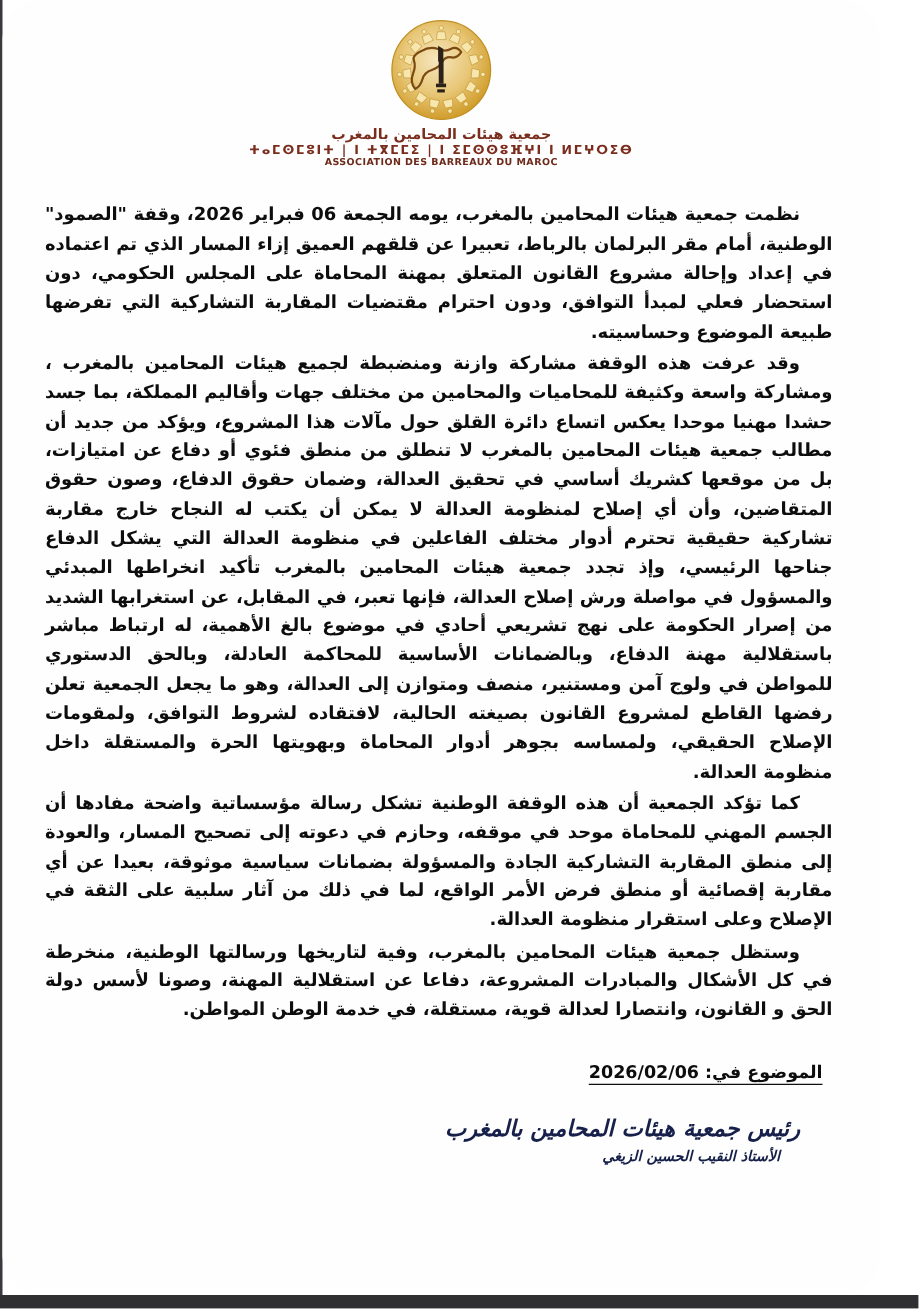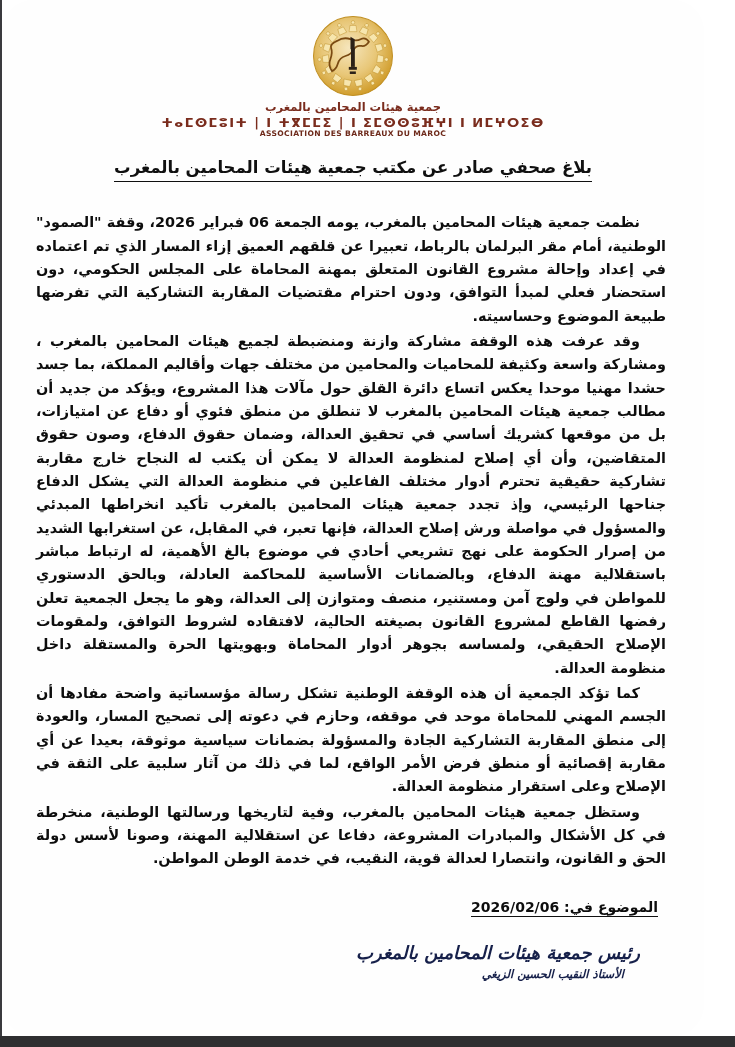--- a/index.html
+++ b/index.html
@@ -59,21 +59,21 @@
     line-height: 1.18;
     color: #7b2d1e;
   }
   .org-ar {
     font-size: 11.5px;
     font-weight: bold;
     letter-spacing: .2px;
     color: #7a2c1d;
   }
   .org-tif {
-    font-size: 13px;
+    font-size: 10px;
     font-weight: bold;
     letter-spacing: 1.4px;
     color: #7a2c1d;
     direction: ltr;
   }
   .org-fr {
     font-size: 7.6px;
     font-weight: bold;
     letter-spacing: .35px;
     color: #6e2a1b;
@@ -208,28 +208,27 @@
       </div>
 
       <div class="org-names">
         <div class="org-ar">جمعية هيئات المحامين بالمغرب</div>
         <div class="org-tif">ⵜⴰⵎⵙⵎⵓⵏⵜ | ⵏ ⵜⴳⵎⵎⵉ | ⵏ ⵉⵎⵙⵙⵓⴼⵖⵏ ⵏ ⵍⵎⵖⵔⵉⴱ</div>
         <div class="org-fr">ASSOCIATION DES BARREAUX DU MAROC</div>
       </div>
     </div>
 
     <div class="title-block">
-      <div><span class="title-line">بلاغ صحفي صادر عن مكتب جمعية هيئات المحامين بالمغرب</span></div>
     </div>
 
     <div class="body-text">
       <p>نظمت جمعية هيئات المحامين بالمغرب، يومه الجمعة 06 فبراير 2026، وقفة "الصمود" الوطنية، أمام مقر البرلمان بالرباط، تعبيرا عن قلقهم العميق إزاء المسار الذي تم اعتماده في إعداد وإحالة مشروع القانون المتعلق بمهنة المحاماة على المجلس الحكومي، دون استحضار فعلي لمبدأ التوافق، ودون احترام مقتضيات المقاربة التشاركية التي تفرضها طبيعة الموضوع وحساسيته.</p>
       <p>وقد عرفت هذه الوقفة مشاركة وازنة ومنضبطة لجميع هيئات المحامين بالمغرب ، ومشاركة واسعة وكثيفة للمحاميات والمحامين من مختلف جهات وأقاليم المملكة، بما جسد حشدا مهنيا موحدا يعكس اتساع دائرة القلق حول مآلات هذا المشروع، ويؤكد من جديد أن مطالب جمعية هيئات المحامين بالمغرب لا تنطلق من منطق فئوي أو دفاع عن امتيازات، بل من موقعها كشريك أساسي في تحقيق العدالة، وضمان حقوق الدفاع، وصون حقوق المتقاضين، وأن أي إصلاح لمنظومة العدالة لا يمكن أن يكتب له النجاح خارج مقاربة تشاركية حقيقية تحترم أدوار مختلف الفاعلين في منظومة العدالة التي يشكل الدفاع جناحها الرئيسي، وإذ تجدد جمعية هيئات المحامين بالمغرب تأكيد انخراطها المبدئي والمسؤول في مواصلة ورش إصلاح العدالة، فإنها تعبر، في المقابل، عن استغرابها الشديد من إصرار الحكومة على نهج تشريعي أحادي في موضوع بالغ الأهمية، له ارتباط مباشر باستقلالية مهنة الدفاع، وبالضمانات الأساسية للمحاكمة العادلة، وبالحق الدستوري للمواطن في ولوج آمن ومستنير، منصف ومتوازن إلى العدالة، وهو ما يجعل الجمعية تعلن رفضها القاطع لمشروع القانون بصيغته الحالية، لافتقاده لشروط التوافق، ولمقومات الإصلاح الحقيقي، ولمساسه بجوهر أدوار المحاماة وبهويتها الحرة والمستقلة داخل منظومة العدالة.</p>
       <p>كما تؤكد الجمعية أن هذه الوقفة الوطنية تشكل رسالة مؤسساتية واضحة مفادها أن الجسم المهني للمحاماة موحد في موقفه، وحازم في دعوته إلى تصحيح المسار، والعودة إلى منطق المقاربة التشاركية الجادة والمسؤولة بضمانات سياسية موثوقة، بعيدا عن أي مقاربة إقصائية أو منطق فرض الأمر الواقع، لما في ذلك من آثار سلبية على الثقة في الإصلاح وعلى استقرار منظومة العدالة.</p>
-      <p>وستظل جمعية هيئات المحامين بالمغرب، وفية لتاريخها ورسالتها الوطنية، منخرطة في كل الأشكال والمبادرات المشروعة، دفاعا عن استقلالية المهنة، وصونا لأسس دولة الحق و القانون، وانتصارا لعدالة قوية، النقيب، في خدمة الوطن المواطن.</p>
+      <p>وستظل جمعية هيئات المحامين بالمغرب، وفية لتاريخها ورسالتها الوطنية، منخرطة في كل الأشكال والمبادرات المشروعة، دفاعا عن استقلالية المهنة، وصونا لأسس دولة الحق و القانون، وانتصارا لعدالة قوية، مستقلة، في خدمة الوطن المواطن.</p>
     </div>
 
     <div class="sign-area">
 
       <span class="place-date">
         <span>الموضوع في:</span>
         <span class="date-val">2026/02/06</span>
       </span>
 
       <div class="signer">

